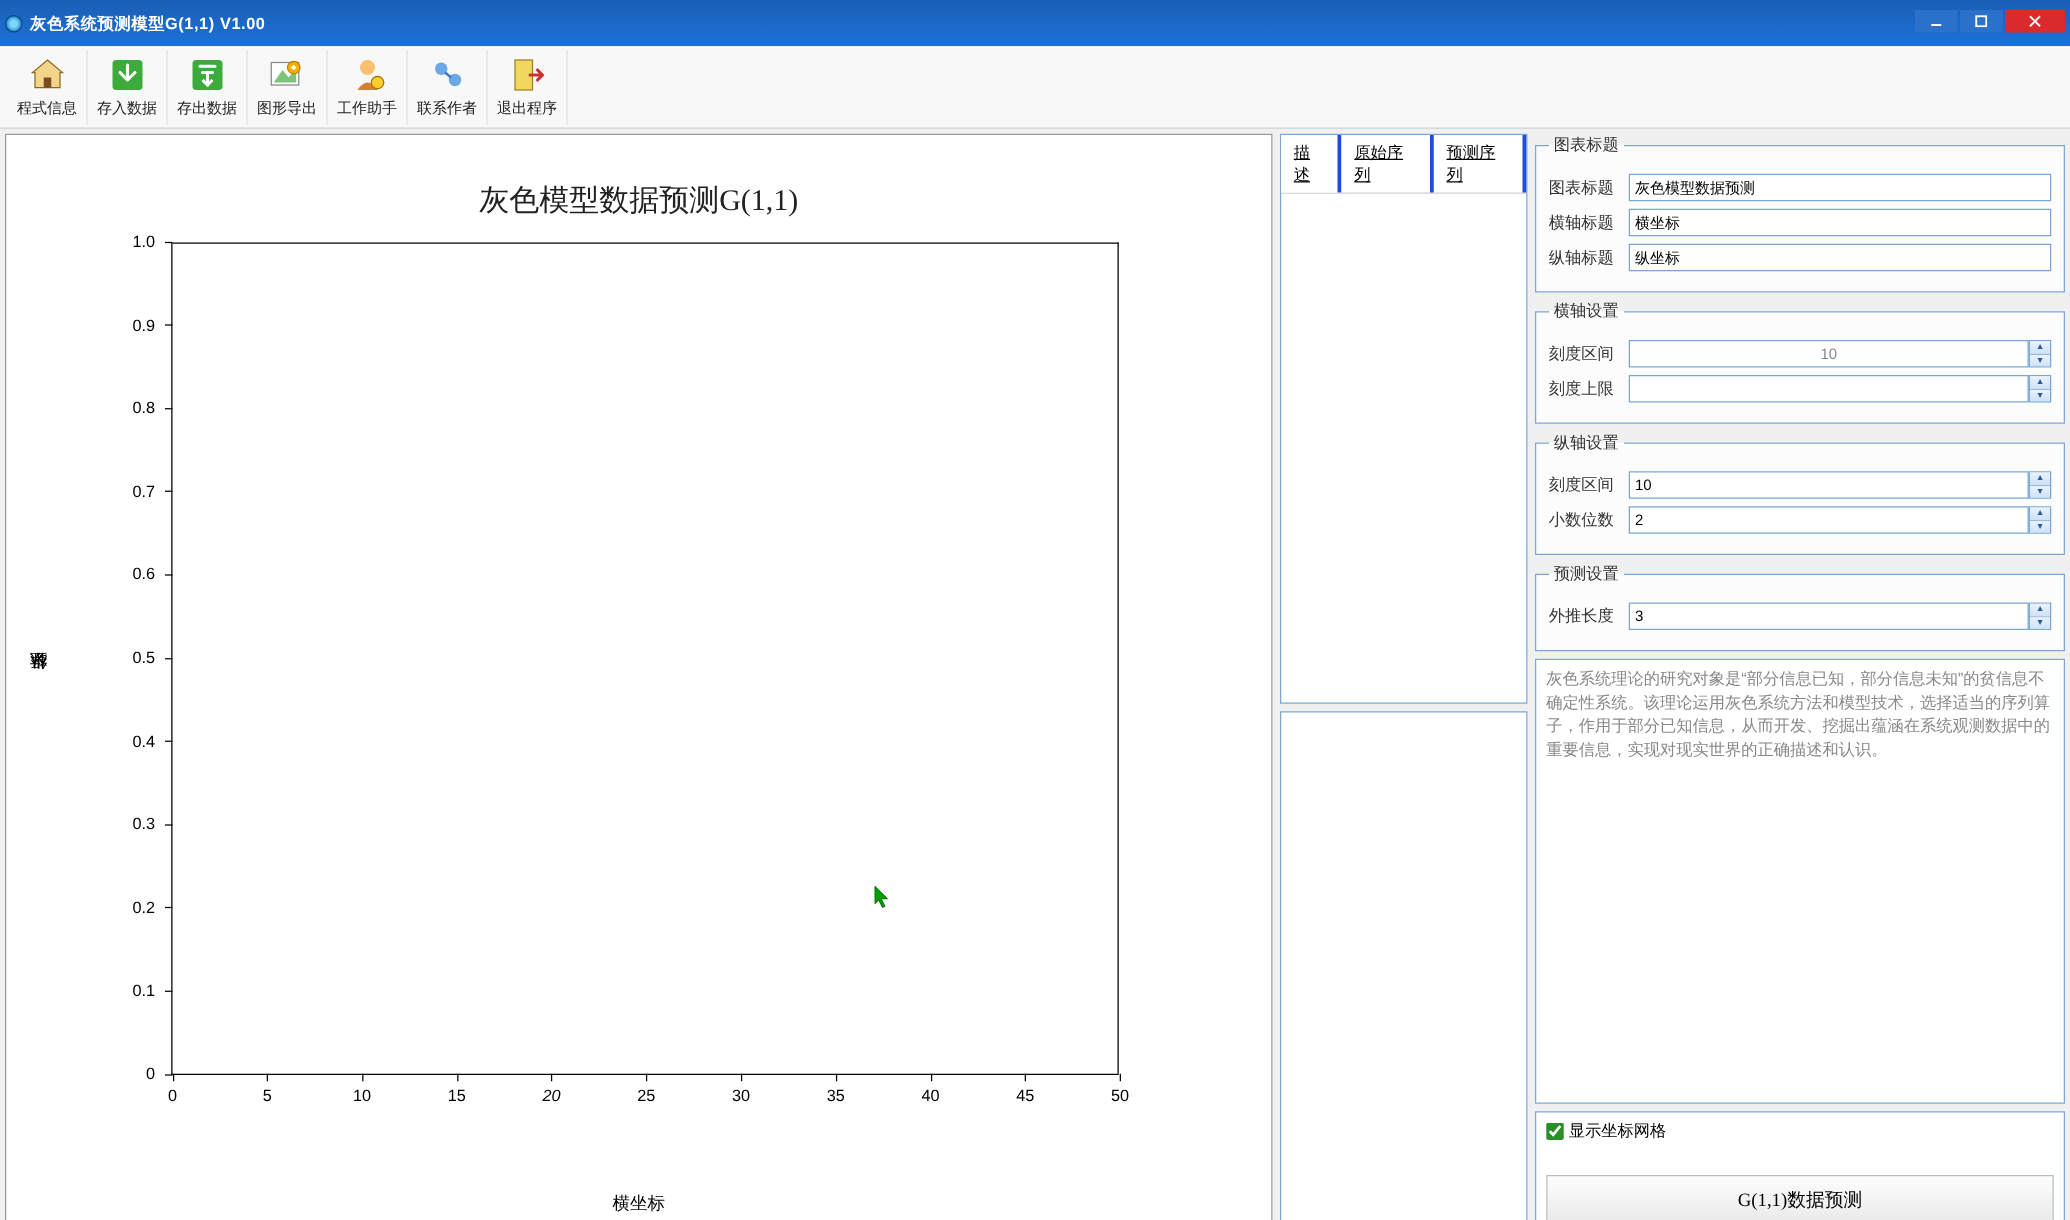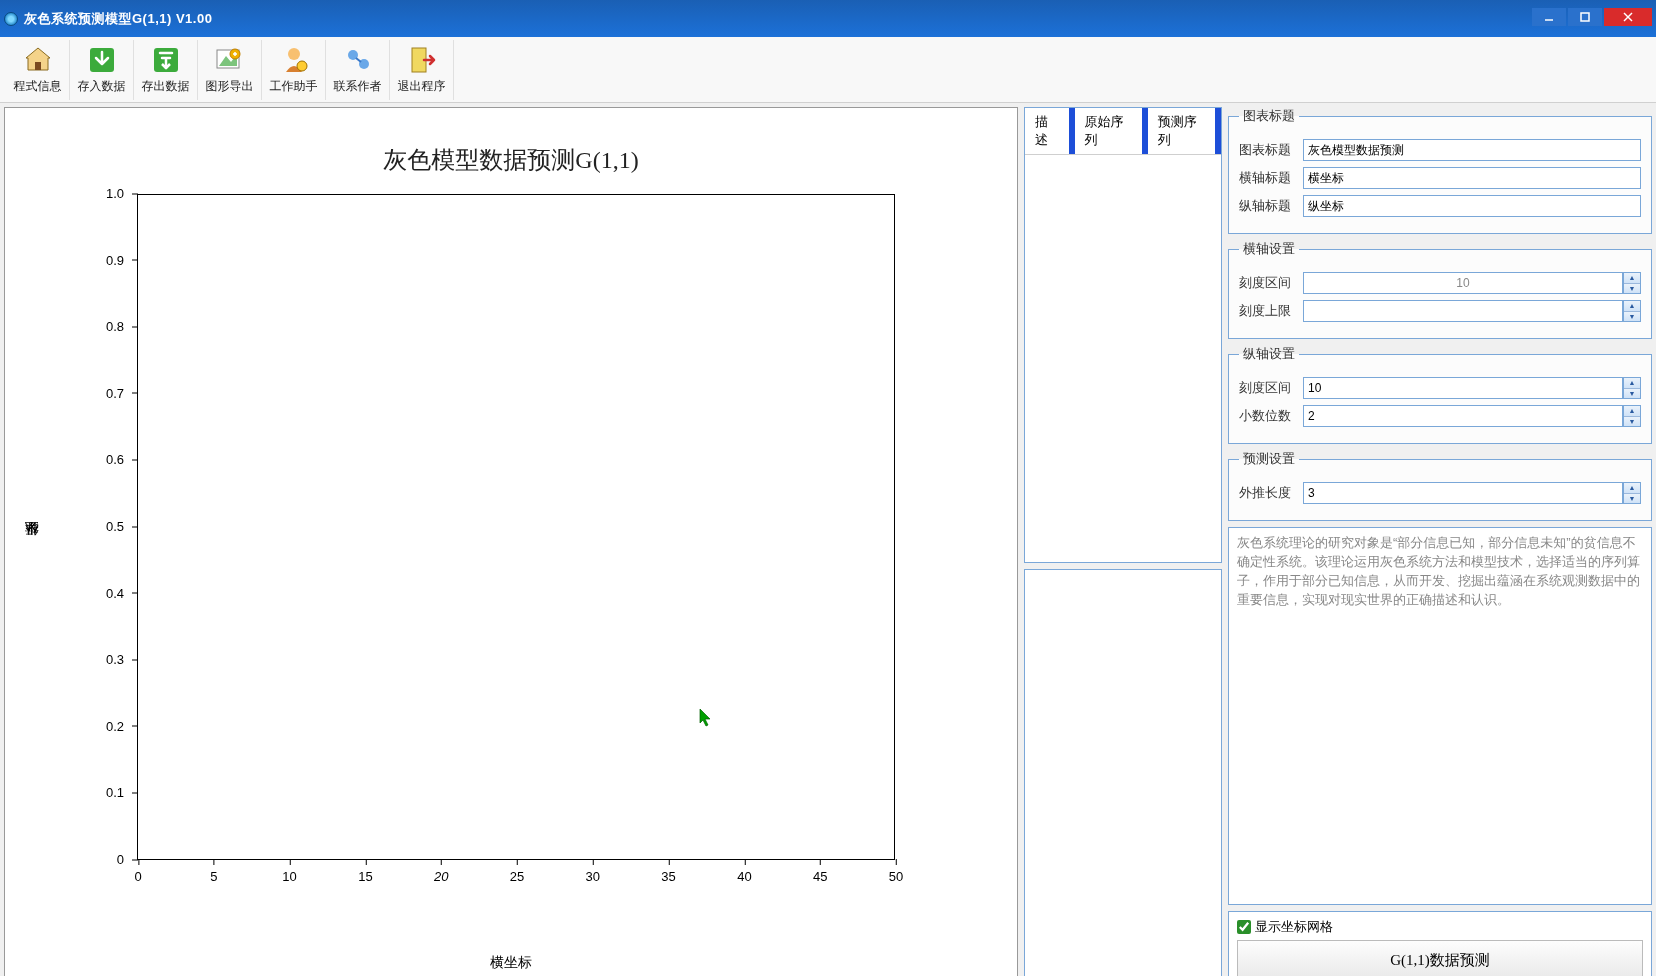--- a/index.html
+++ b/index.html
@@ -18,40 +18,40 @@
 .toolbar { background: #f8f8f8; border-bottom: 1px solid #d0d0d0; height: 66px; display: flex; align-items: center; padding: 2px 6px; gap: 0; }
 .tbtn { display: flex; flex-direction: column; align-items: center; justify-content: center; width: 64px; height: 60px; cursor: default; border-right: 1px solid #e0e0e0; padding: 2px 0;}
 .tbtn .icon { width: 32px; height: 32px; display: flex; align-items: center; justify-content: center; }
 .tbtn .label { font-size: 12px; color: #222; margin-top: 2px; }
 
 .main { display: flex; height: calc(976px - 22px - 66px); padding: 4px; gap: 6px; }
 .chartpane { flex: 0 0 1014px; background: #fff; border: 1px solid #999; position: relative; }
 .midpane { flex: 0 0 198px; display:flex; flex-direction:column; gap:6px;}
 .tabbox { border: 1px solid #7aa7d8; background: #fff; flex:0 0 456px; }
 .tabhdr { display: flex; border-bottom: 1px solid #cfcfcf; }
-.tab { padding: 5px 10px; font-size: 13px; border-right: 6px solid #1d4ed8; cursor: default; }
+.tab { padding: 5px 10px; font-size: 13px; border-right: 3px solid #1d4ed8; cursor: default; text-decoration: underline; }
 .tab.active { background: #fff; }
 .blankbox { flex:1; border:1px solid #7aa7d8; background:#fff;}
 .rightpane { flex: 1; display: flex; flex-direction: column; gap: 6px; }
 
 fieldset { border: 1px solid #7aa7d8; padding: 8px 10px 10px 10px; background: #fcfcfc; }
 legend { padding: 0 4px; font-size: 13px; color: #333; }
 .frow { display: flex; align-items: center; margin: 6px 0; gap: 8px; }
 .frow label { width: 56px; font-size: 13px; color: #333; }
 .frow input[type=text] { flex: 1; border: 1px solid #7aa7d8; height: 22px; padding: 0 4px; font-size: 12px; background:#fff;}
 .spin { display: flex; flex: 1; }
 .spin input { flex: 1; border: 1px solid #7aa7d8; border-right: none; height: 22px; padding: 0 4px; font-size: 12px; text-align: left; background:#fff;}
 .spin input.center { text-align:center; color:#888; }
 .spinbtns { width: 18px; display: flex; flex-direction: column; border: 1px solid #7aa7d8; }
 .spinb { flex: 1; background: linear-gradient(to bottom,#eaf2fb,#cfe2f7); display: flex; align-items: center; justify-content: center; font-size: 7px; color: #2a5aa0; cursor: default; }
 .spinb:first-child { border-bottom: 1px solid #9ab8dd; }
 
 .descbox { border: 1px solid #7aa7d8; background: #fff; padding: 6px 8px; font-size: 13px; color: #888; line-height: 1.45; flex: 1; }
 .footsec { border:1px solid #7aa7d8; background:#fff; padding:6px 8px;}
-.chk { display: flex; align-items: center; gap: 4px; font-size: 13px; margin-bottom: 4px; }
+.chk { display: flex; align-items: center; gap: 4px; font-size: 13px; margin-bottom: 26px; }
 .chk input { accent-color: #2a8f2a; width:14px; height:14px;}
 .bigbtn { width: 100%; height: 40px; border: 1px solid #bbb; background: linear-gradient(to bottom, #fdfdfd, #e9e9e9); font-size: 15px; cursor: default; font-family: SimSun, serif; }
 
 
 .chartwrap { position: absolute; inset: 0; }
 .chart-title { text-align: center; font-size: 24px; font-family: SimSun, serif; color: #222; padding-top: 26px; margin-top: 10px; }
 .plot { position: absolute; left: 132px; top: 86px; width: 758px; height: 666px; border: 1px solid #000; border-top:none; border-right:none;}
 .plot .tbord { position:absolute; top:0; left:0; right:0; height:1px; background:#000;}
 .plot .rbord { position:absolute; top:0; right:0; bottom:0; width:1px; background:#000;}
 .ytick { position: absolute; right: 100%; transform: translateY(50%); font-size: 13px; font-family: Arial; padding-right: 14px; white-space:nowrap;}

